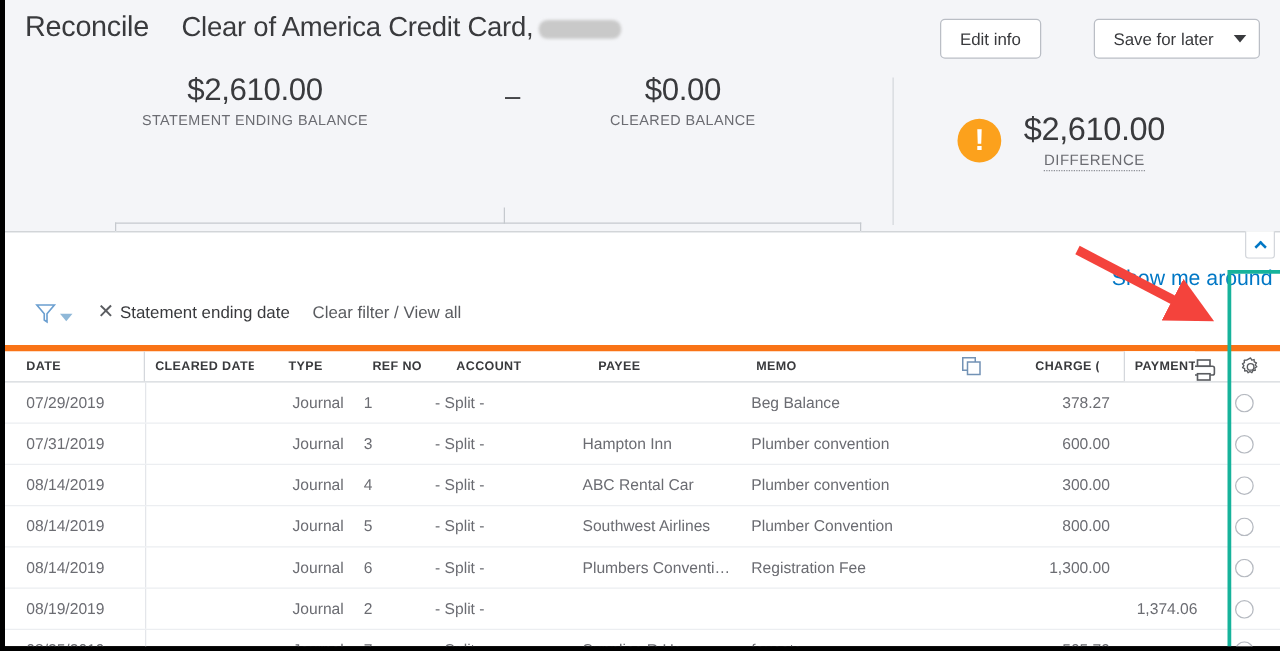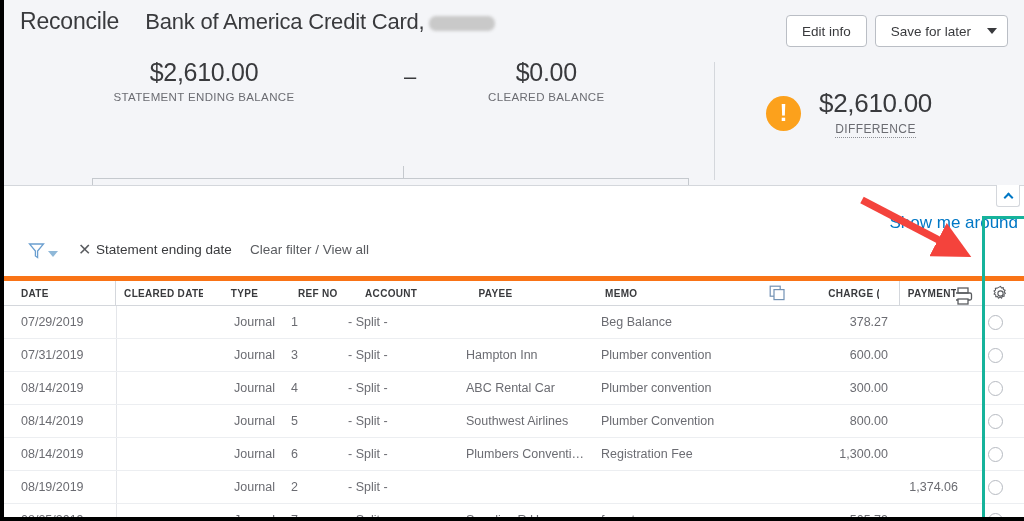--- a/index.html
+++ b/index.html
@@ -46,20 +46,21 @@
 
   .hdr-buttons {
     position: absolute; right: 16px; top: 15px; display: flex; gap: 8px;
   }
   .btn {
     height: 32px; background: #ffffff; border: 1px solid #babec5;
     border-radius: 4px; font-size: 13.5px; color: #393a3d;
     display: flex; align-items: center; justify-content: center;
     padding: 0 15px; cursor: pointer; font-family: "Liberation Sans", sans-serif;
     white-space: nowrap;
+    margin-left: 34px;
   }
   .btn-split { padding: 0 10px 0 15px; gap: 16px; }
   .caret-down {
     width: 0; height: 0; border-left: 5px solid transparent;
     border-right: 5px solid transparent; border-top: 6px solid #393a3d;
   }
 
   
   .summary { position: absolute; left: 0; top: 58px; width: 710px; height: 125px; }
   .sum-top { position: absolute; left: 0; top: 0; width: 690px; display: flex; }
@@ -218,21 +219,21 @@
   .arrow-svg { position: absolute; left: 850px; top: 190px; pointer-events: none; }
 </style>
 </head>
 <body>
 
 <div id="app">
 
   <div class="header">
     <div class="title-row">
       <span class="title-main">Reconcile</span>
-      <span class="title-sub"><span>Bank of America Credit Card,</span><span class="redact"></span></span>
+      <span class="title-sub"><span>Clear of America Credit Card,</span><span class="redact"></span></span>
     </div>
 
     <div class="hdr-buttons">
       <div class="btn">Edit info</div>
       <div class="btn btn-split">
         <span>Save for later</span>
         <span class="caret-down"></span>
       </div>
     </div>
 

